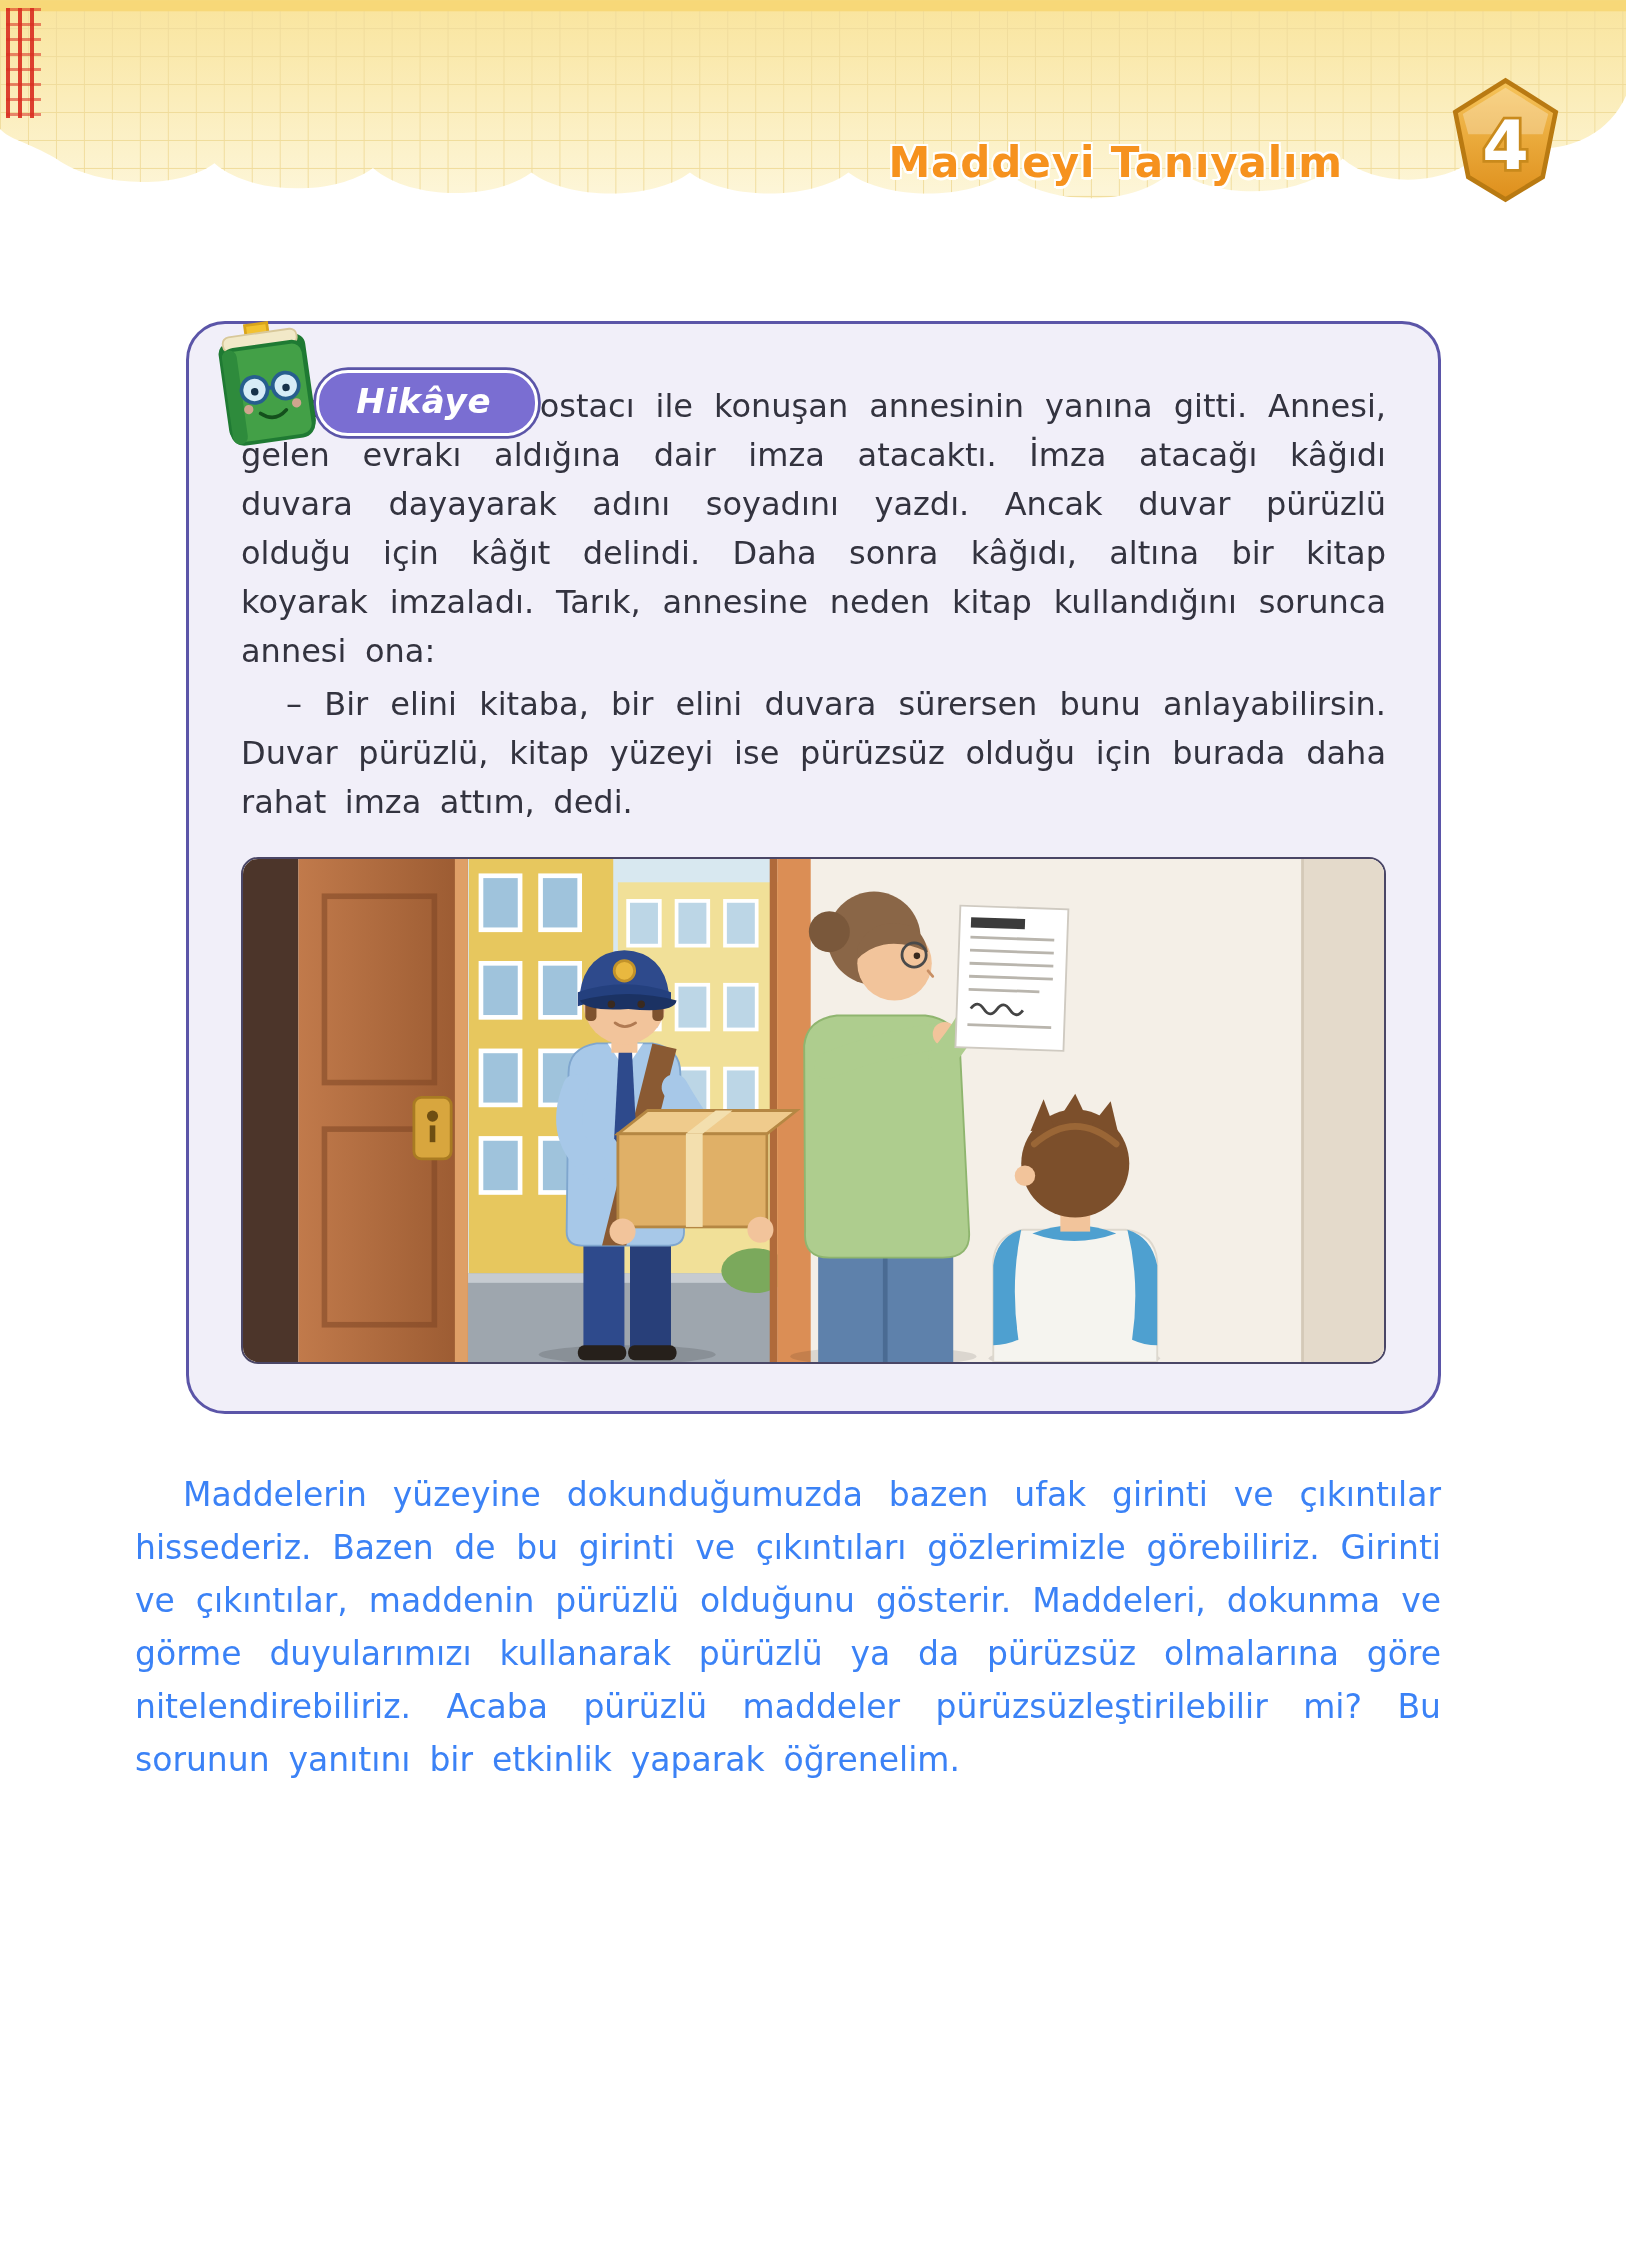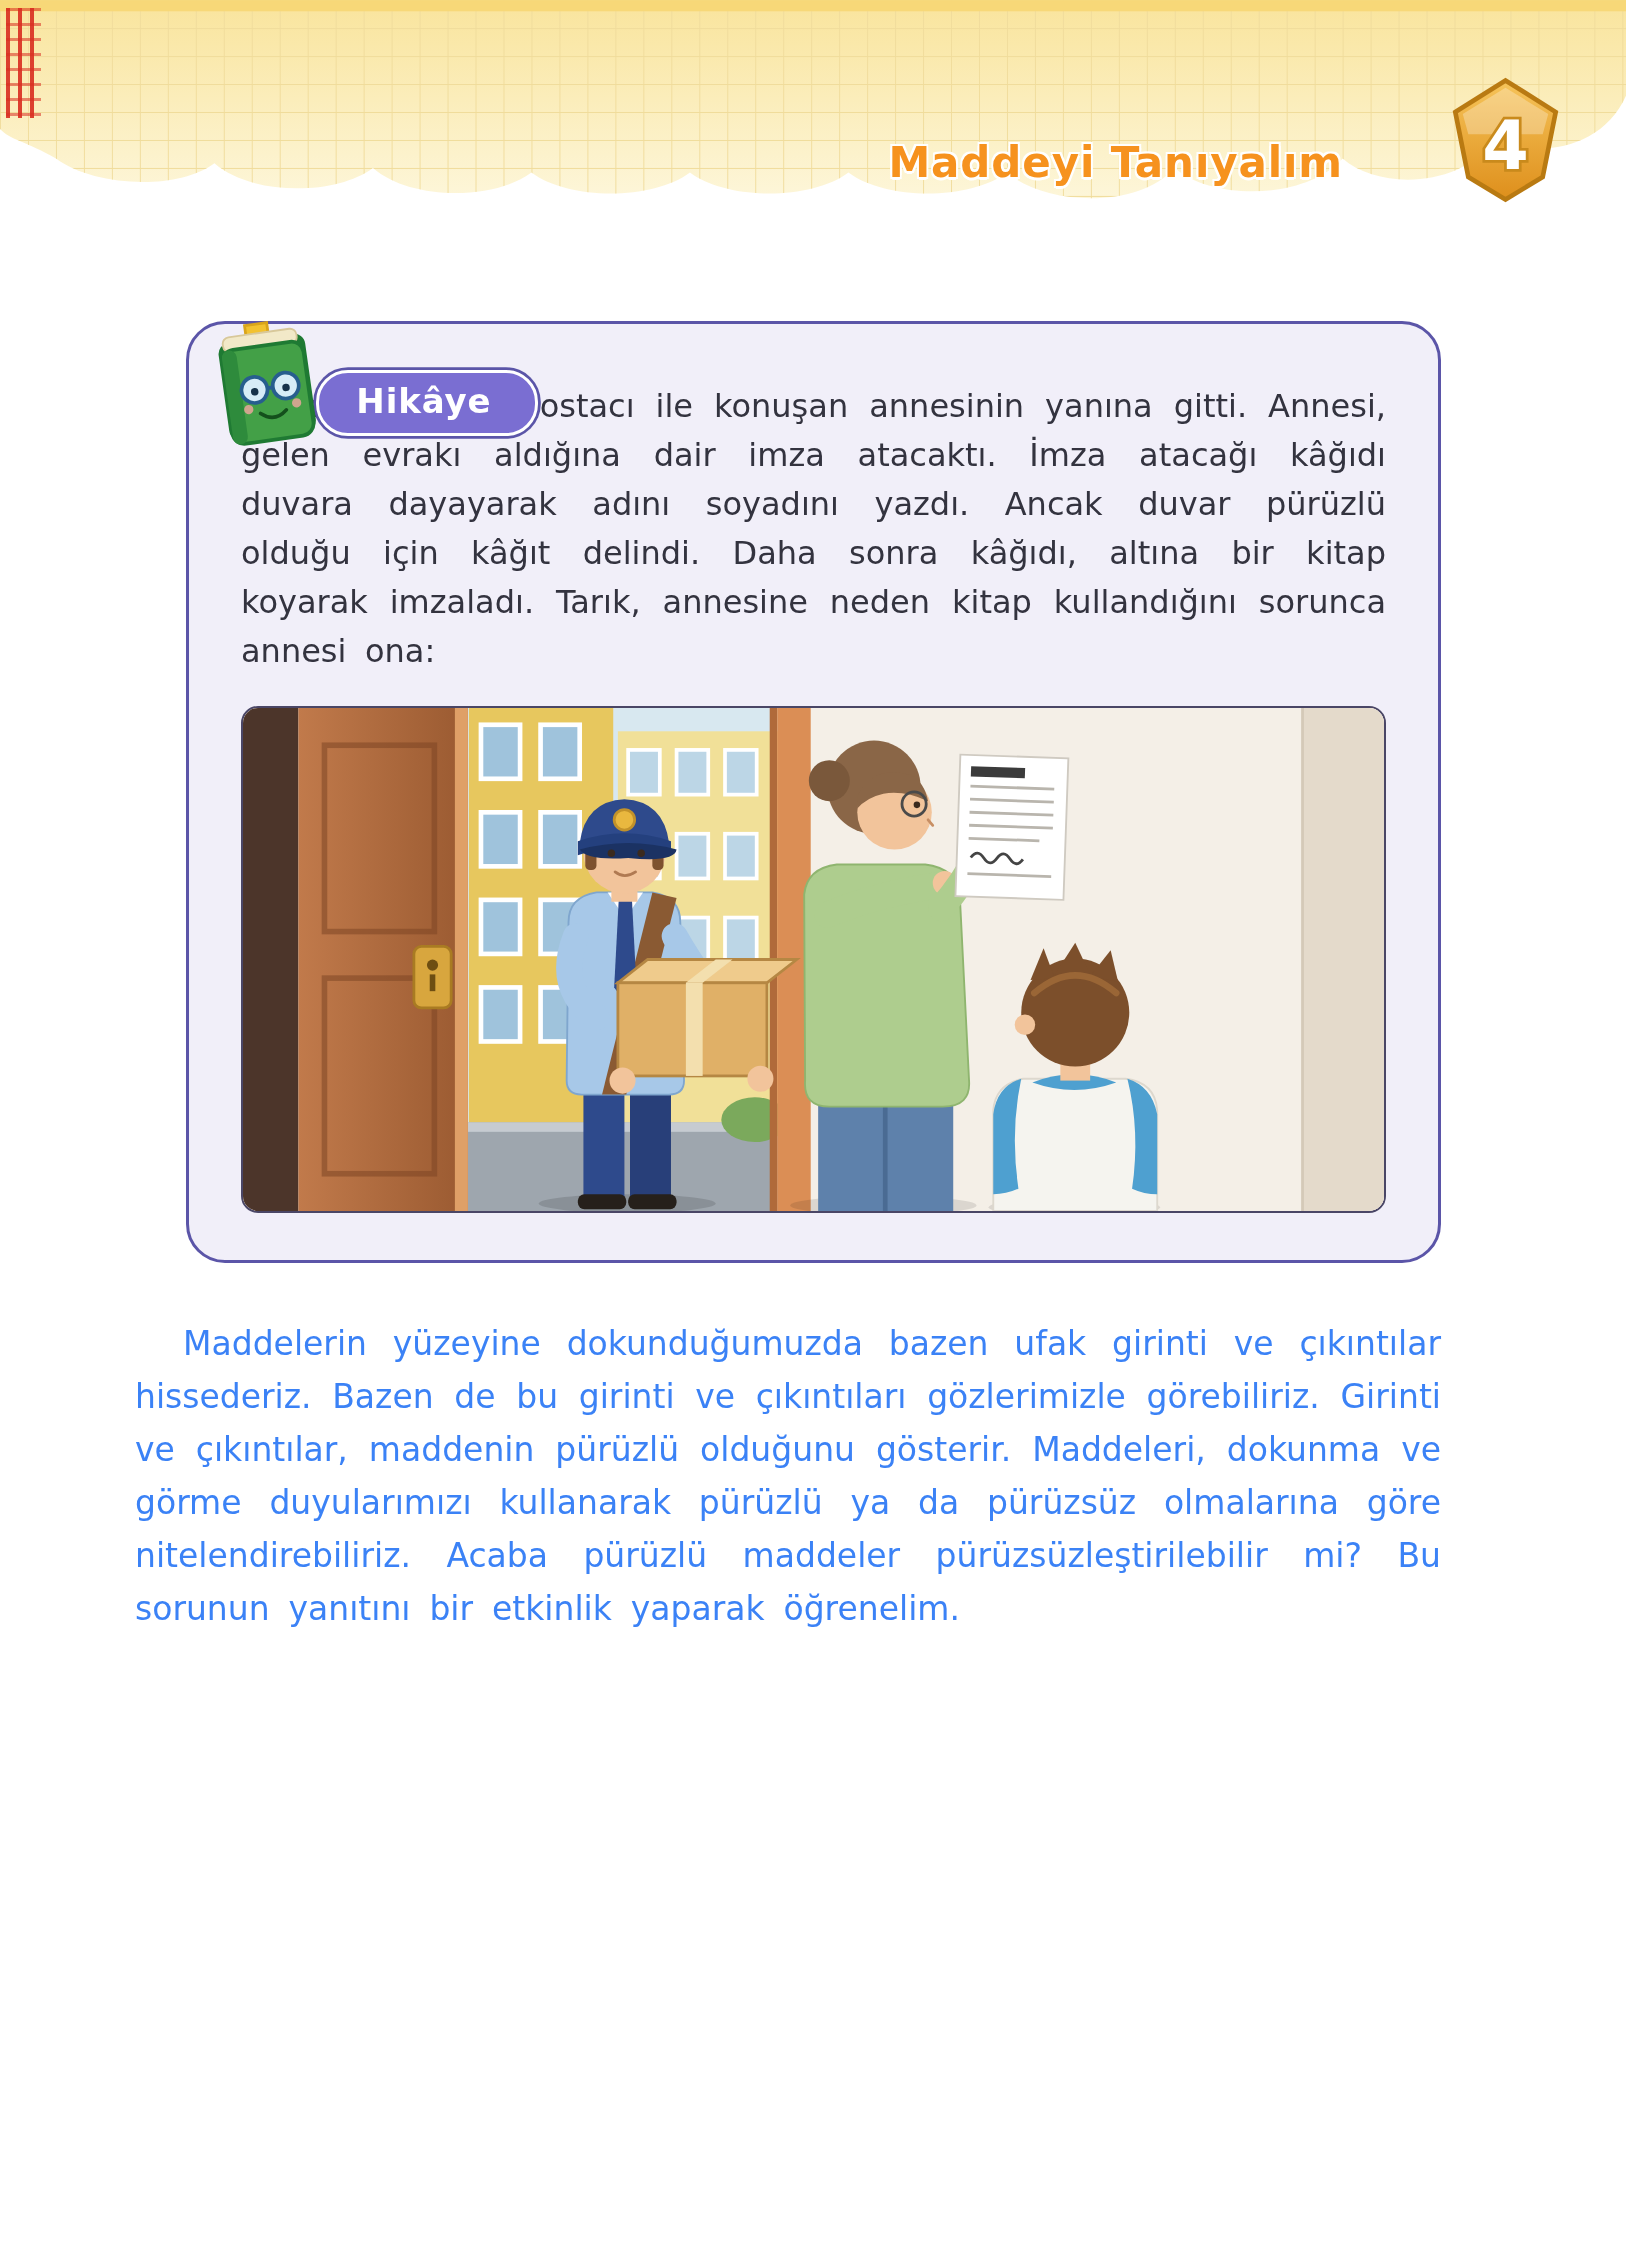--- a/index.html
+++ b/index.html
@@ -34,20 +34,21 @@
   
   .story-section { position:relative; margin:32px 186px 0 186px; }
   .badge-row { position:absolute; top:-11.2px; left:9.3px; z-index:3; display:flex; align-items:center; }
   .book-icon { width:145px; height:145px; position:relative; z-index:4; }
   .hikaye-badge {
     position:relative; z-index:2; margin-left:-24px; margin-top:41px;
     background:#7A6ED2; color:#fff; font-weight:bold; font-size:34px;
     padding:8.4px 43px 11.2px 37px; border-radius:32px;
     border:3.7px solid #ffffff; box-shadow:0 0 0 2.8px #5B55A8;
     letter-spacing:0.9px;
+    font-style:italic;
   }
   .story-box {
     margin-top:97px; border:3.7px solid #5B55A8; border-radius:39px;
     background:#F1EFF9; padding:58px 52px 47px 52px;
   }
   .story-box p {
     margin:0; font-size:32px; line-height:49px; color:#33333F;
     text-align:justify; word-spacing:8.4px; text-indent:45px;
   }
   .story-box p + p { margin-top:3.7px; }
@@ -145,20 +146,21 @@
           <circle cx="54" cy="104" r="5" fill="#F4A6A0" opacity="0.8"></circle>
           <circle cx="106" cy="104" r="5" fill="#F4A6A0" opacity="0.8"></circle>
           <path d="M66 110 Q 80 122 94 110" fill="none" stroke="#14501C" stroke-width="4" stroke-linecap="round"></path>
         </g>
       </svg>
       <div class="hikaye-badge">Hikâye</div>
     </div>
 
     <div class="story-box">
       <p>Tarık, kapıda postacı ile konuşan annesinin yanına gitti. Annesi, gelen evrakı aldığına dair imza atacaktı. İmza atacağı kâğıdı duvara dayayarak adını soyadını yazdı. Ancak duvar pürüzlü olduğu için kâğıt delindi. Daha sonra kâğıdı, altına bir kitap koyarak imzaladı. Tarık, annesine neden kitap kullandığını sorunca annesi ona:</p>
+      <p>– Bir elini kitaba, bir elini duvara sürersen bunu anlayabilirsin. Duvar pürüzlü, kitap yüzeyi ise pürüzsüz olduğu için burada daha rahat imza attım, dedi.</p>
 
       <div class="illustration">
         <svg viewBox="0 0 1250 540" preserveAspectRatio="xMidYMid slice">
           <defs>
             <linearGradient id="doorGrad" x1="0" y1="0" x2="1" y2="0">
               <stop offset="0" stop-color="#C17A4B"></stop>
               <stop offset="1" stop-color="#9A5A31"></stop>
             </linearGradient>
           </defs>
 

